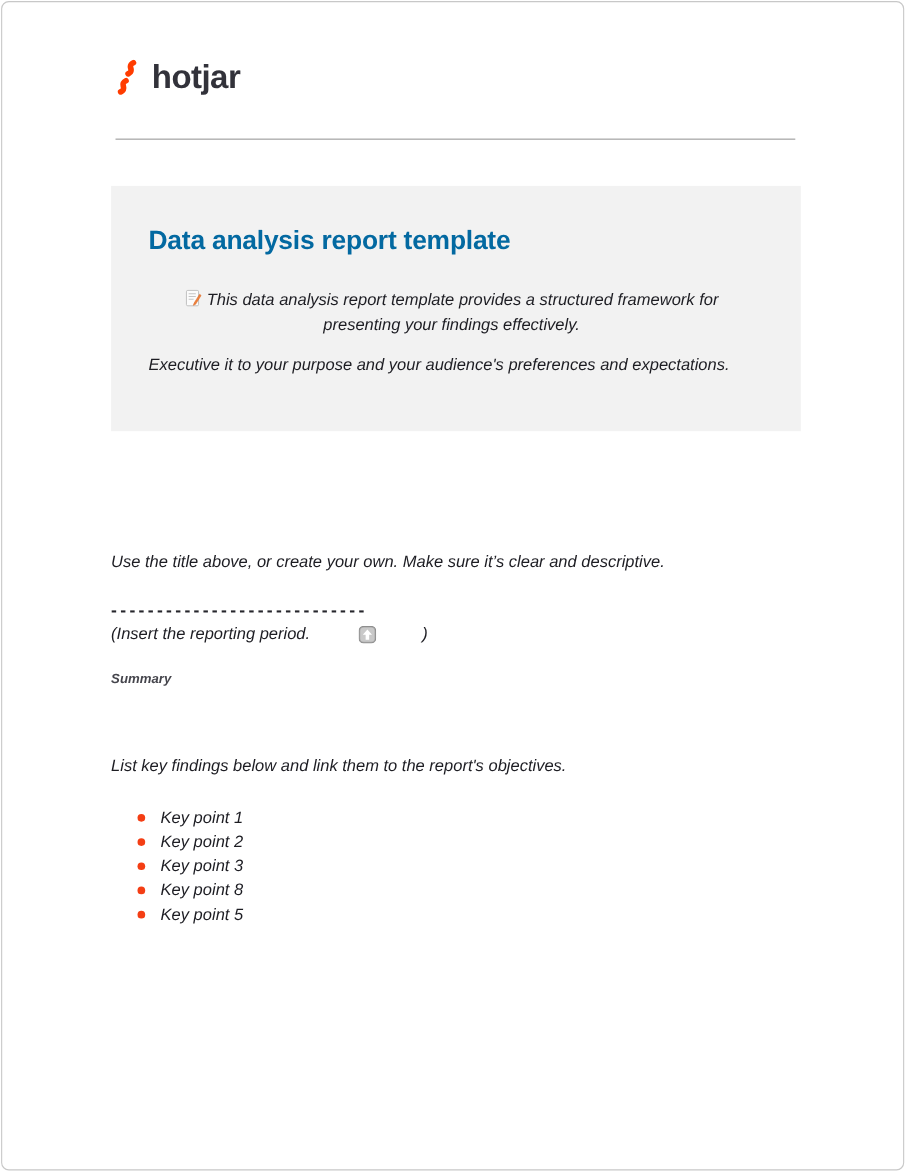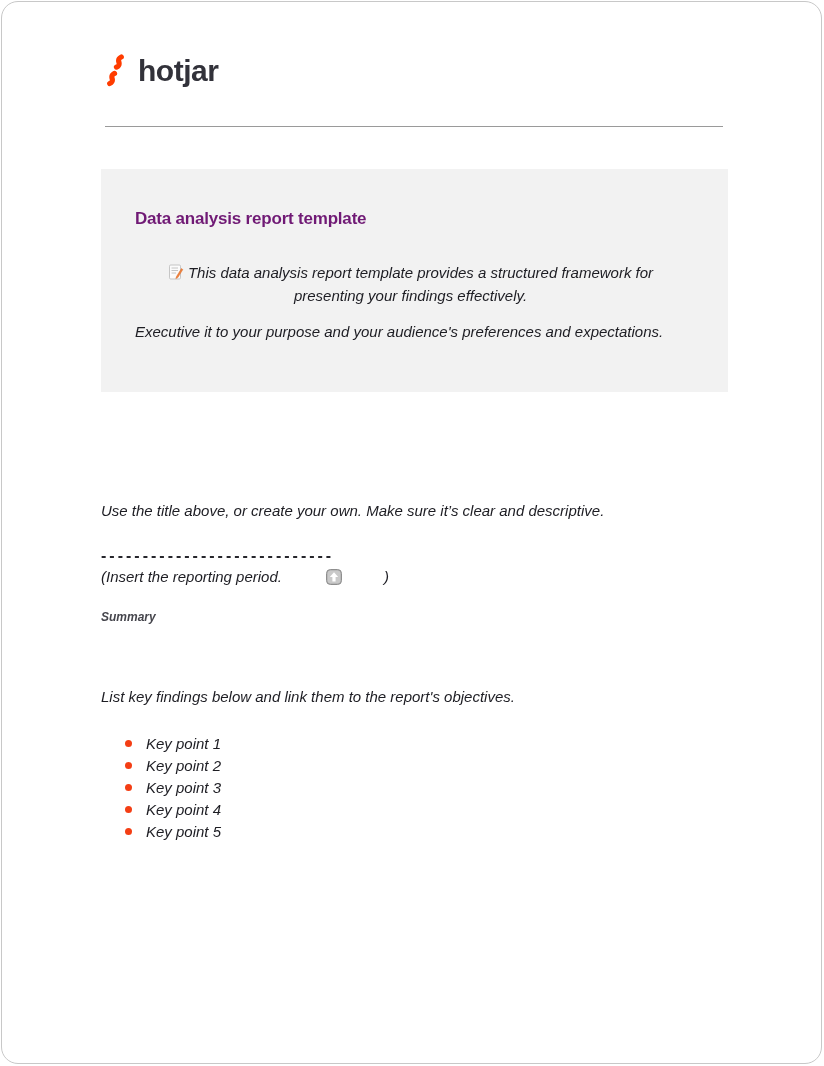--- a/index.html
+++ b/index.html
@@ -7,21 +7,21 @@
     width: 824px; height: 1066px;
     background: #ffffff;
     font-family: "Liberation Sans", sans-serif;
   }
   .page {
     position: absolute;
     left: 1px; top: 1px;
     width: 821px; height: 1063px;
     background: #ffffff;
     border: 1px solid #c8c8c8;
-    border-radius: 17px;
+    border-radius: 7px;
     overflow: hidden;
   }
 
   
   .logo {
     position: absolute; left: 100px; top: 52px;
     display: flex; align-items: center; gap: 9px;
   }
   .logo-icon { width: 27px; height: 33px; display: block; }
   .logo-text {
@@ -36,21 +36,21 @@
   }
 
   
   .card {
     position: absolute; left: 99px; top: 167px;
     width: 627px; height: 223px;
     background: #f2f2f2;
     padding: 36px 42px 0 34px;
   }
   .card h1 {
-    font-size: 17px; font-weight: 700; color: #701a75;
+    font-size: 24px; font-weight: 700; color: #0369a1;
     letter-spacing: -0.2px; line-height: 28px;
   }
   .card .intro {
     margin-top: 28px;
     font-style: italic; font-size: 15px; line-height: 23px;
     color: #1d1d23;
     text-align: center;
   }
   .card .customize {
     margin-top: 13px;
@@ -163,21 +163,21 @@
     <li>
         <span class="bullet-dot"></span>
         <span class="label">Key point 2</span>
       </li>
     <li>
         <span class="bullet-dot"></span>
         <span class="label">Key point 3</span>
       </li>
     <li>
         <span class="bullet-dot"></span>
-        <span class="label">Key point 4</span>
+        <span class="label">Key point 8</span>
       </li>
     <li>
         <span class="bullet-dot"></span>
         <span class="label">Key point 5</span>
       </li>
   </ul>
 
 </div>
 
 </body></html>

